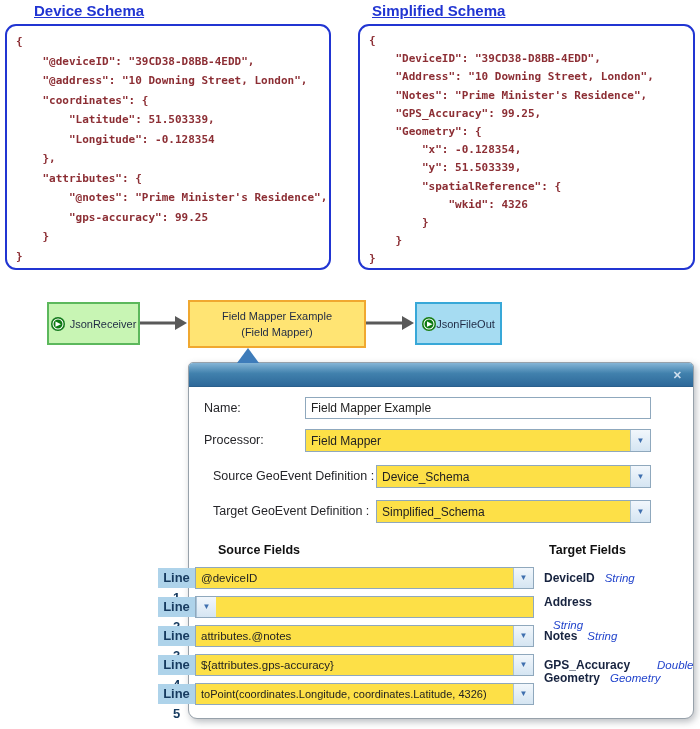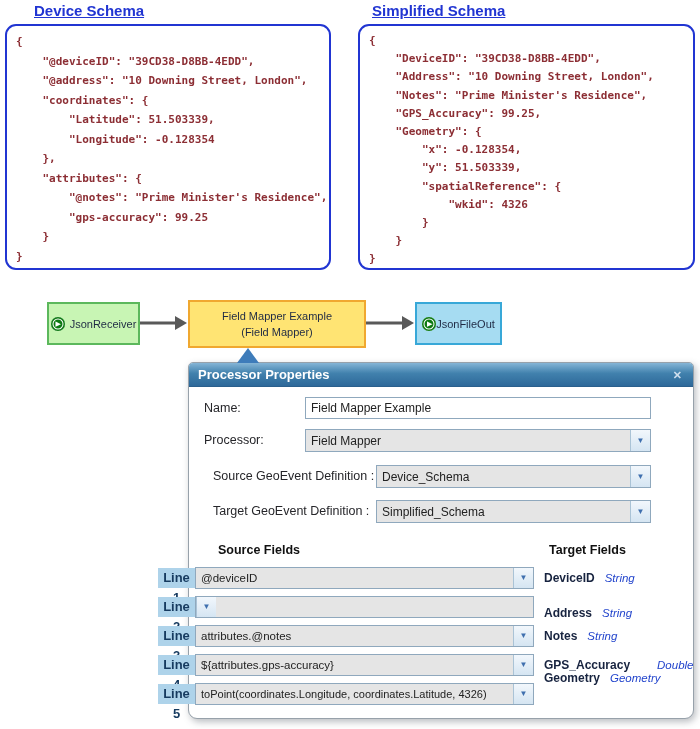--- a/index.html
+++ b/index.html
@@ -45,21 +45,21 @@
                    background:linear-gradient(#85b5d6 0%, #4181ad 45%, #2d6899 100%);
                    border-bottom:1px solid #2a5f8c; border-radius:4px 4px 0 0; }
   .dialog-title { position:absolute; left:9px; top:0; line-height:24px; color:#ffffff;
                   font-size:13px; font-weight:bold; }
   .dialog-close { position:absolute; right:11px; top:5px; color:#cfdfee; font-size:11px;
                   font-weight:bold; line-height:14px; cursor:default; }
 
   .dlg-label { position:absolute; font-size:12.5px; color:#26262a; }
   .text-input { position:absolute; border:1px solid #8fa8bd; background:#fff; font-size:12px;
                 color:#222; padding:0 5px; font-family:"Liberation Sans", sans-serif; }
-  .combo { position:absolute; border:1px solid #8fa8bd; background:#e5e5e5; display:flex;
+  .combo { position:absolute; border:1px solid #8fa8bd; background:#fde047; display:flex;
            align-items:center; }
   .combo-text { flex:1; font-size:12px; color:#222; padding:0 5px; white-space:nowrap;
                 overflow:hidden; }
   .combo-btn { width:20px; align-self:stretch; border-left:1px solid #aac3d6;
                background:linear-gradient(#f2f7fc, #d5e5f2); display:flex; align-items:center;
                justify-content:center; }
   .combo-btn span { color:#3f6fae; font-size:8px; line-height:1; }
 
   .fields-header { position:absolute; font-size:12.5px; font-weight:bold; color:#111; }
 
@@ -137,21 +137,20 @@
     <span class="play-icon">
         <span>▶</span>
       </span>
     <span>JsonFileOut</span>
   </div>
 
   <div class="callout-pointer"></div>
 
   <div class="dialog">
     <div class="dialog-header">
-      <div class="dialog-title">Processor Properties</div>
       <div class="dialog-close">✕</div>
     </div>
 
     <div class="dlg-label" style="left:15px; top:38px;">Name:</div>
     <input class="text-input" style="left: 116px; top: 34px; width: 346px; height: 22px;" value="Field Mapper Example">
 
     <div class="dlg-label" style="left:15px; top:70px;">Processor:</div>
     <div class="combo" style="left:116px; top:66px; width:346px; height:23px;">
       <span class="combo-text">Field Mapper</span>
       <span class="combo-btn">
@@ -189,21 +188,21 @@
       <span class="target-name">DeviceID</span>
       <span class="target-type">String</span>
     </div>
 
     <div class="line-badge" style="top:234px;">Line 2</div>
     <div class="combo row-combo" style="top:233px;">
       <span class="combo-btn">
           <span>▼</span>
         </span>
     </div>
-    <div class="target-cell" style="top:239px;">
+    <div class="target-cell" style="top:232px;flex-direction:column;">
       <span class="target-name">Address</span>
       <span class="target-type">String</span>
     </div>
 
     <div class="line-badge" style="top:263px;">Line 3</div>
     <div class="combo row-combo" style="top:262px;">
       <span class="combo-text">attributes.@notes</span>
       <span class="combo-btn">
           <span>▼</span>
         </span>

